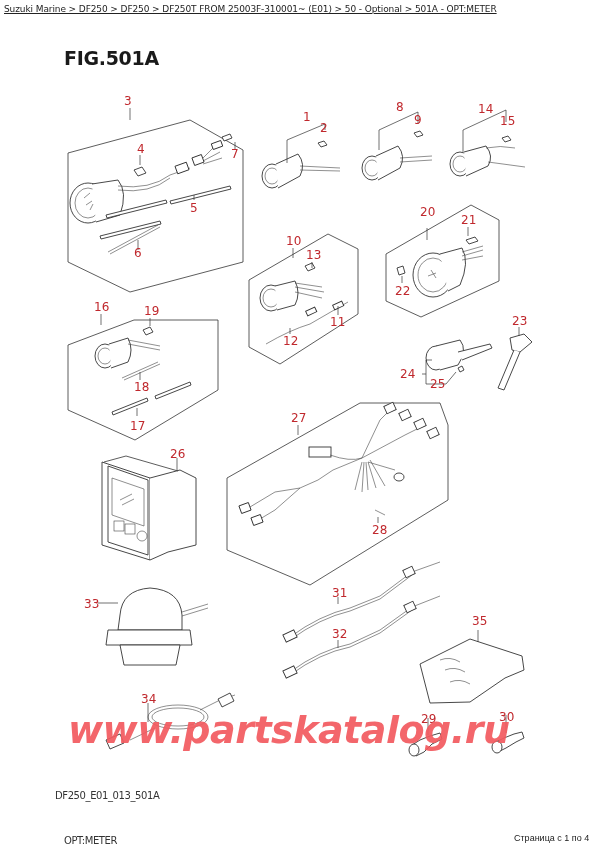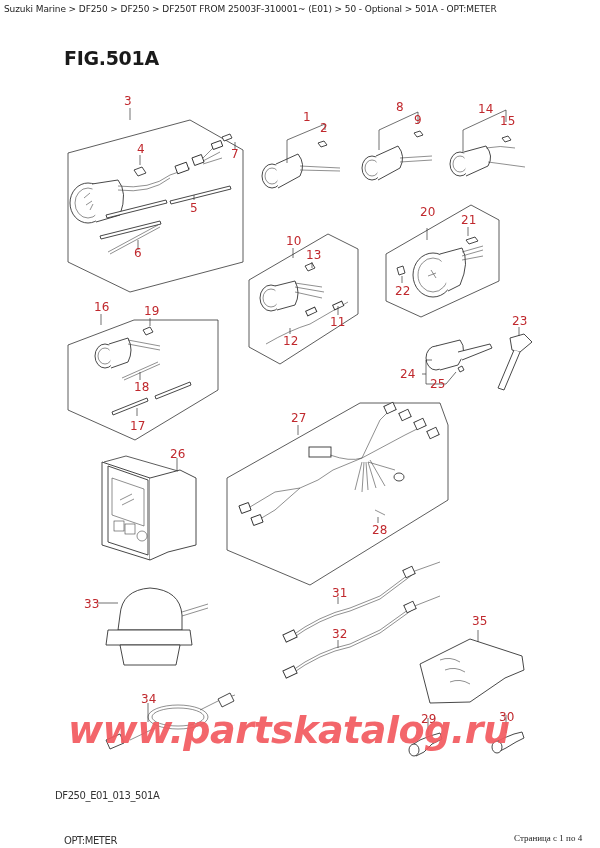--- a/index.html
+++ b/index.html
@@ -1,29 +1,29 @@
 <!DOCTYPE html>
 <html><head>
 <meta charset="utf-8">
 <style>
   html, body { margin:0; padding:0; background:#ffffff; }
   body { width:600px; height:848px; position:relative; overflow:hidden;
          font-family:"DejaVu Sans", sans-serif; }
   .breadcrumb { position:absolute; left:4px; top:4px; font-size:9px; color:#222;
-                font-family:"DejaVu Sans", sans-serif; letter-spacing:-0.1px; white-space:nowrap; }
+                font-family:"DejaVu Sans", sans-serif; letter-spacing:-0.1px; white-space:nowrap;text-decoration:underline; }
   .fig-title { position:absolute; left:64px; top:47px; font-size:19px; font-weight:bold; color:#1a1a1a;
                font-family:"DejaVu Sans", sans-serif; letter-spacing:-0.3px; }
   .diagram { position:absolute; left:0; top:0; width:600px; height:848px; }
   .callout { font-family:"DejaVu Sans", sans-serif; font-size:12px; fill:#c0282d; }
   .caption-code { position:absolute; left:55px; top:790px; font-size:10px; color:#333;
                   font-family:"DejaVu Sans", sans-serif; letter-spacing:-0.4px; }
   .caption-name { position:absolute; left:64px; top:803px; font-size:10px; color:#333;
                   font-family:"DejaVu Sans", sans-serif; letter-spacing:-0.4px;margin-top:32px; }
   .pager { position:absolute; left:514px; top:833px; font-size:9px; color:#222;
-           font-family:Liberation Serif, serif; white-space:nowrap; }
+           font-family:Liberation Sans, sans-serif; white-space:nowrap; }
   .watermark { position:absolute; left:68px; top:660px; font-size:38px; font-weight:bold; font-style:italic;
                color:#f25a5f; opacity:0.92; font-family:"DejaVu Sans", sans-serif; letter-spacing:-0.5px;
                white-space:nowrap; pointer-events:none;margin-top:48px; }
   .ln { stroke:#333; stroke-width:0.8; fill:none; }
   .part { stroke:#333; stroke-width:0.9; fill:#fff; }
   .thin { stroke:#444; stroke-width:0.6; fill:none; }
   .leader { stroke:#333; stroke-width:0.7; fill:none; }
 </style>
 </head>
 <body>

